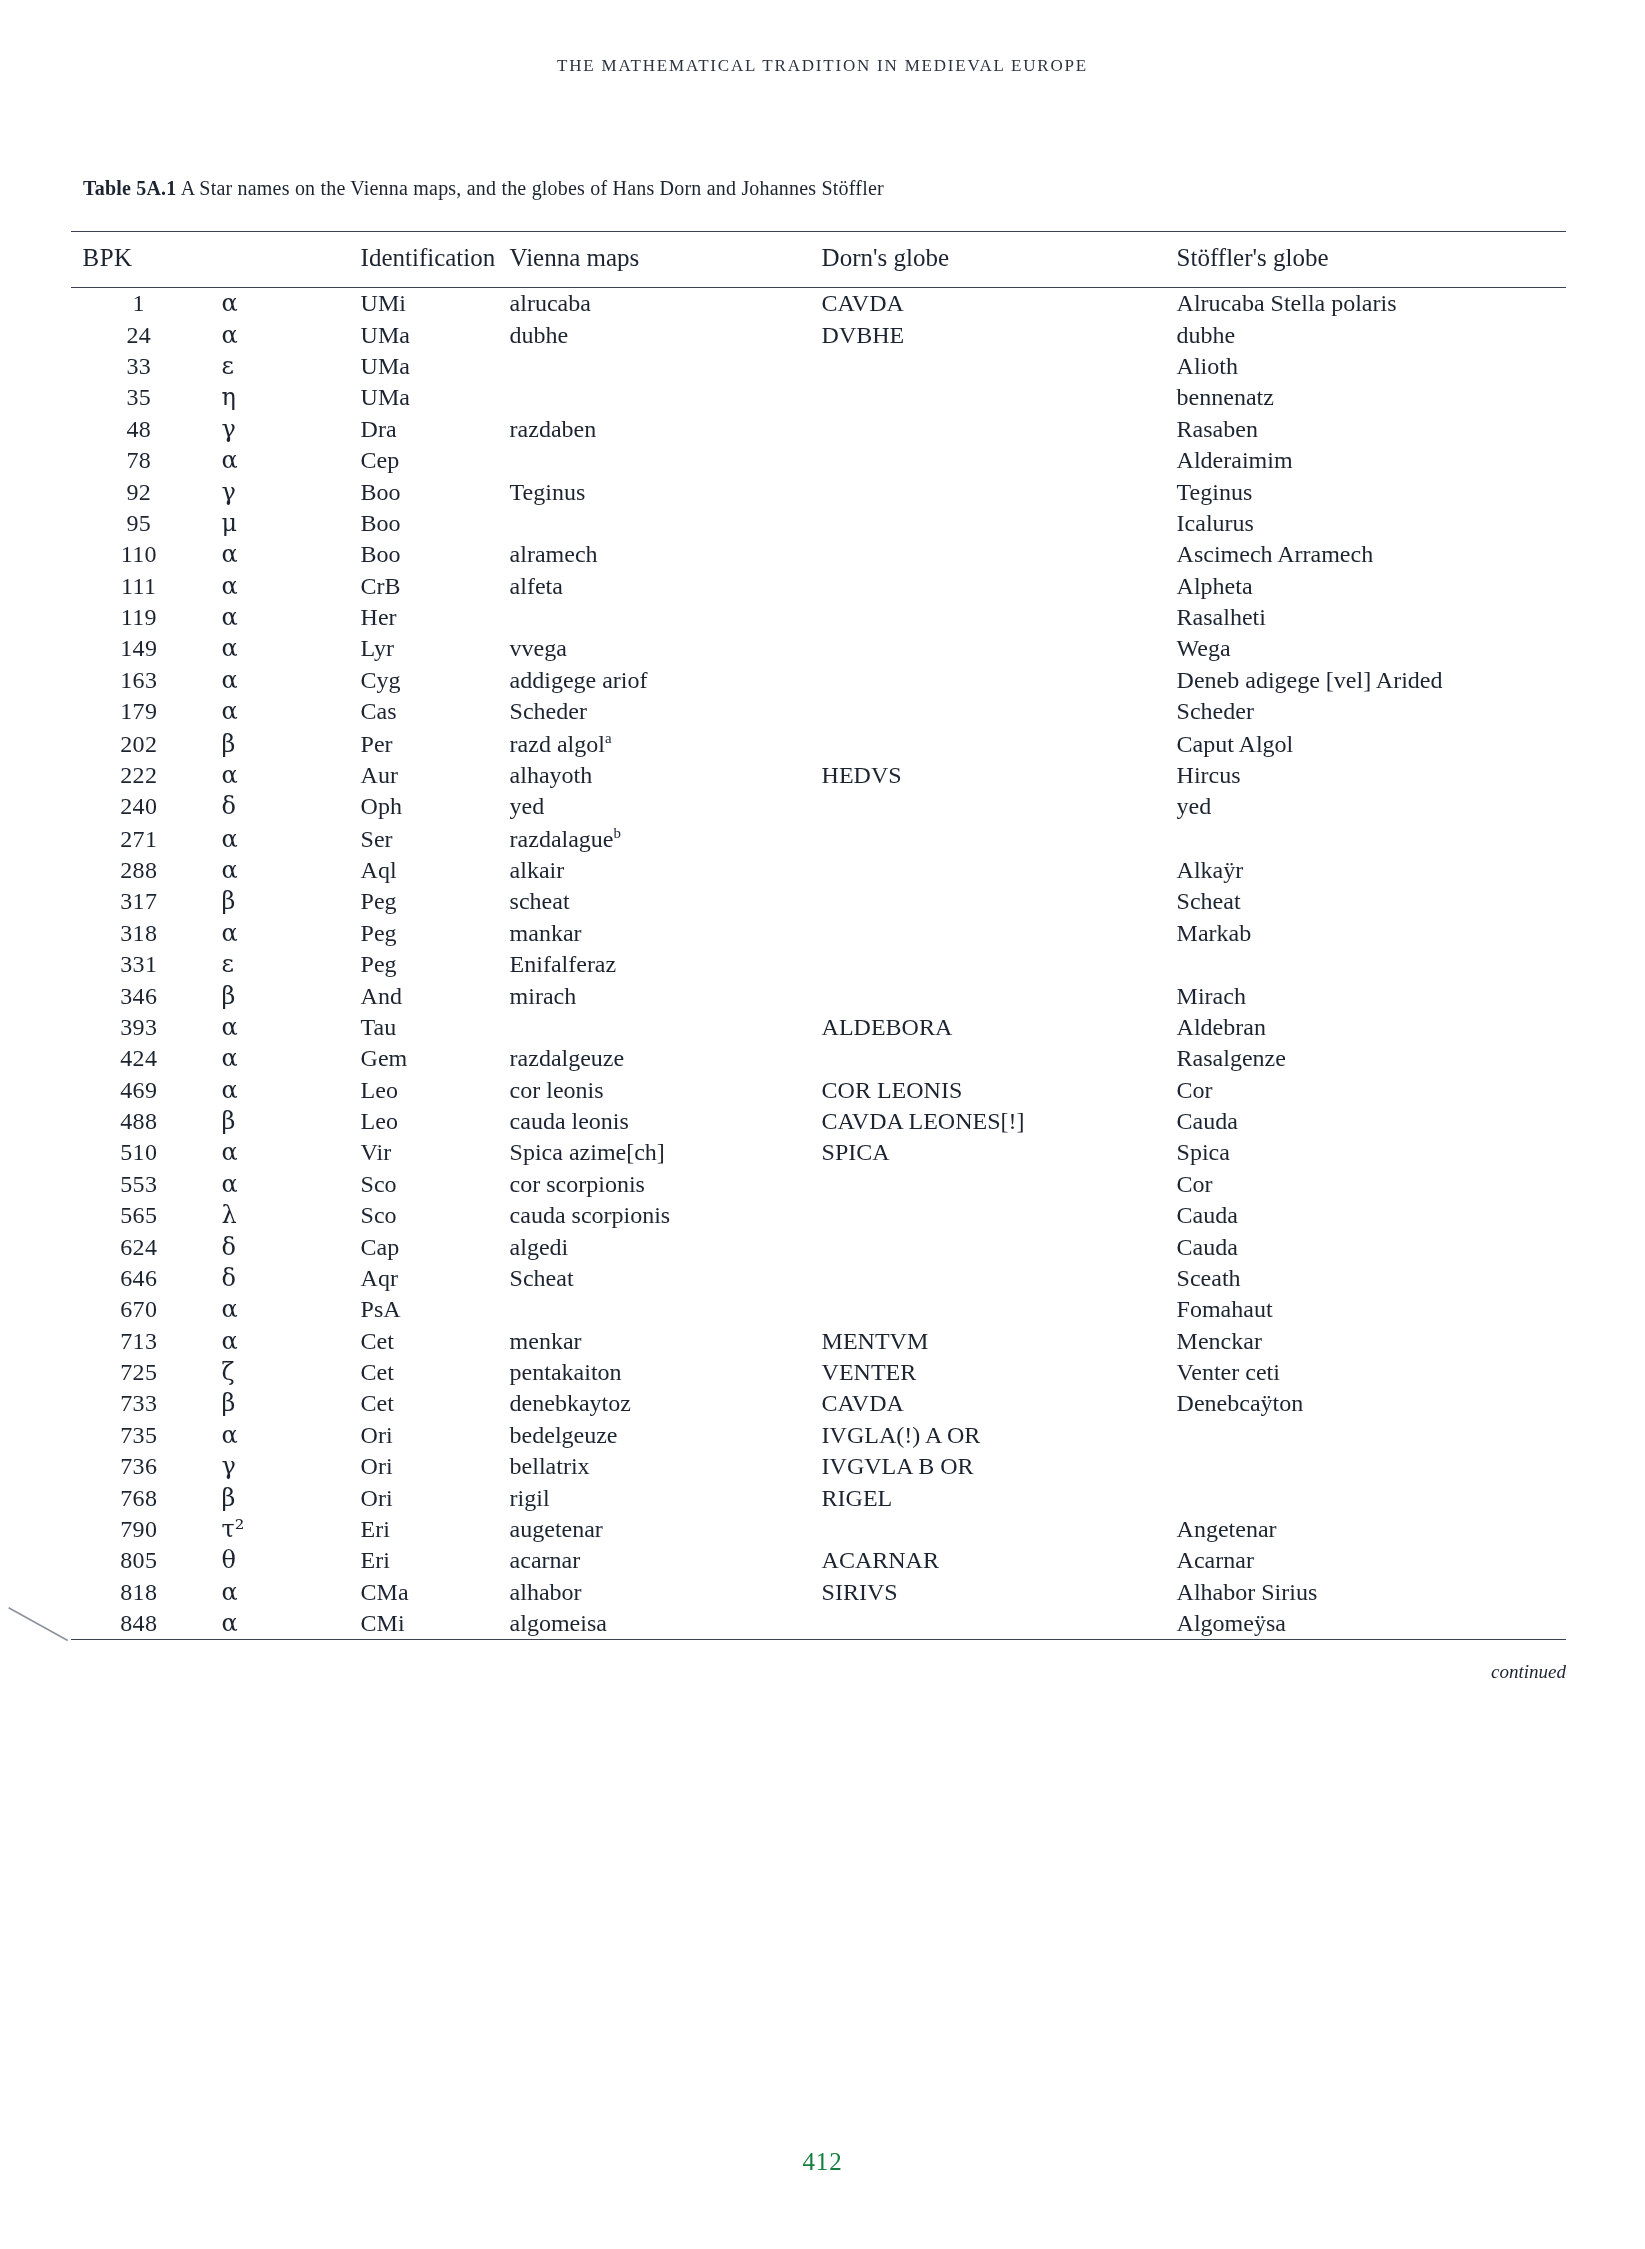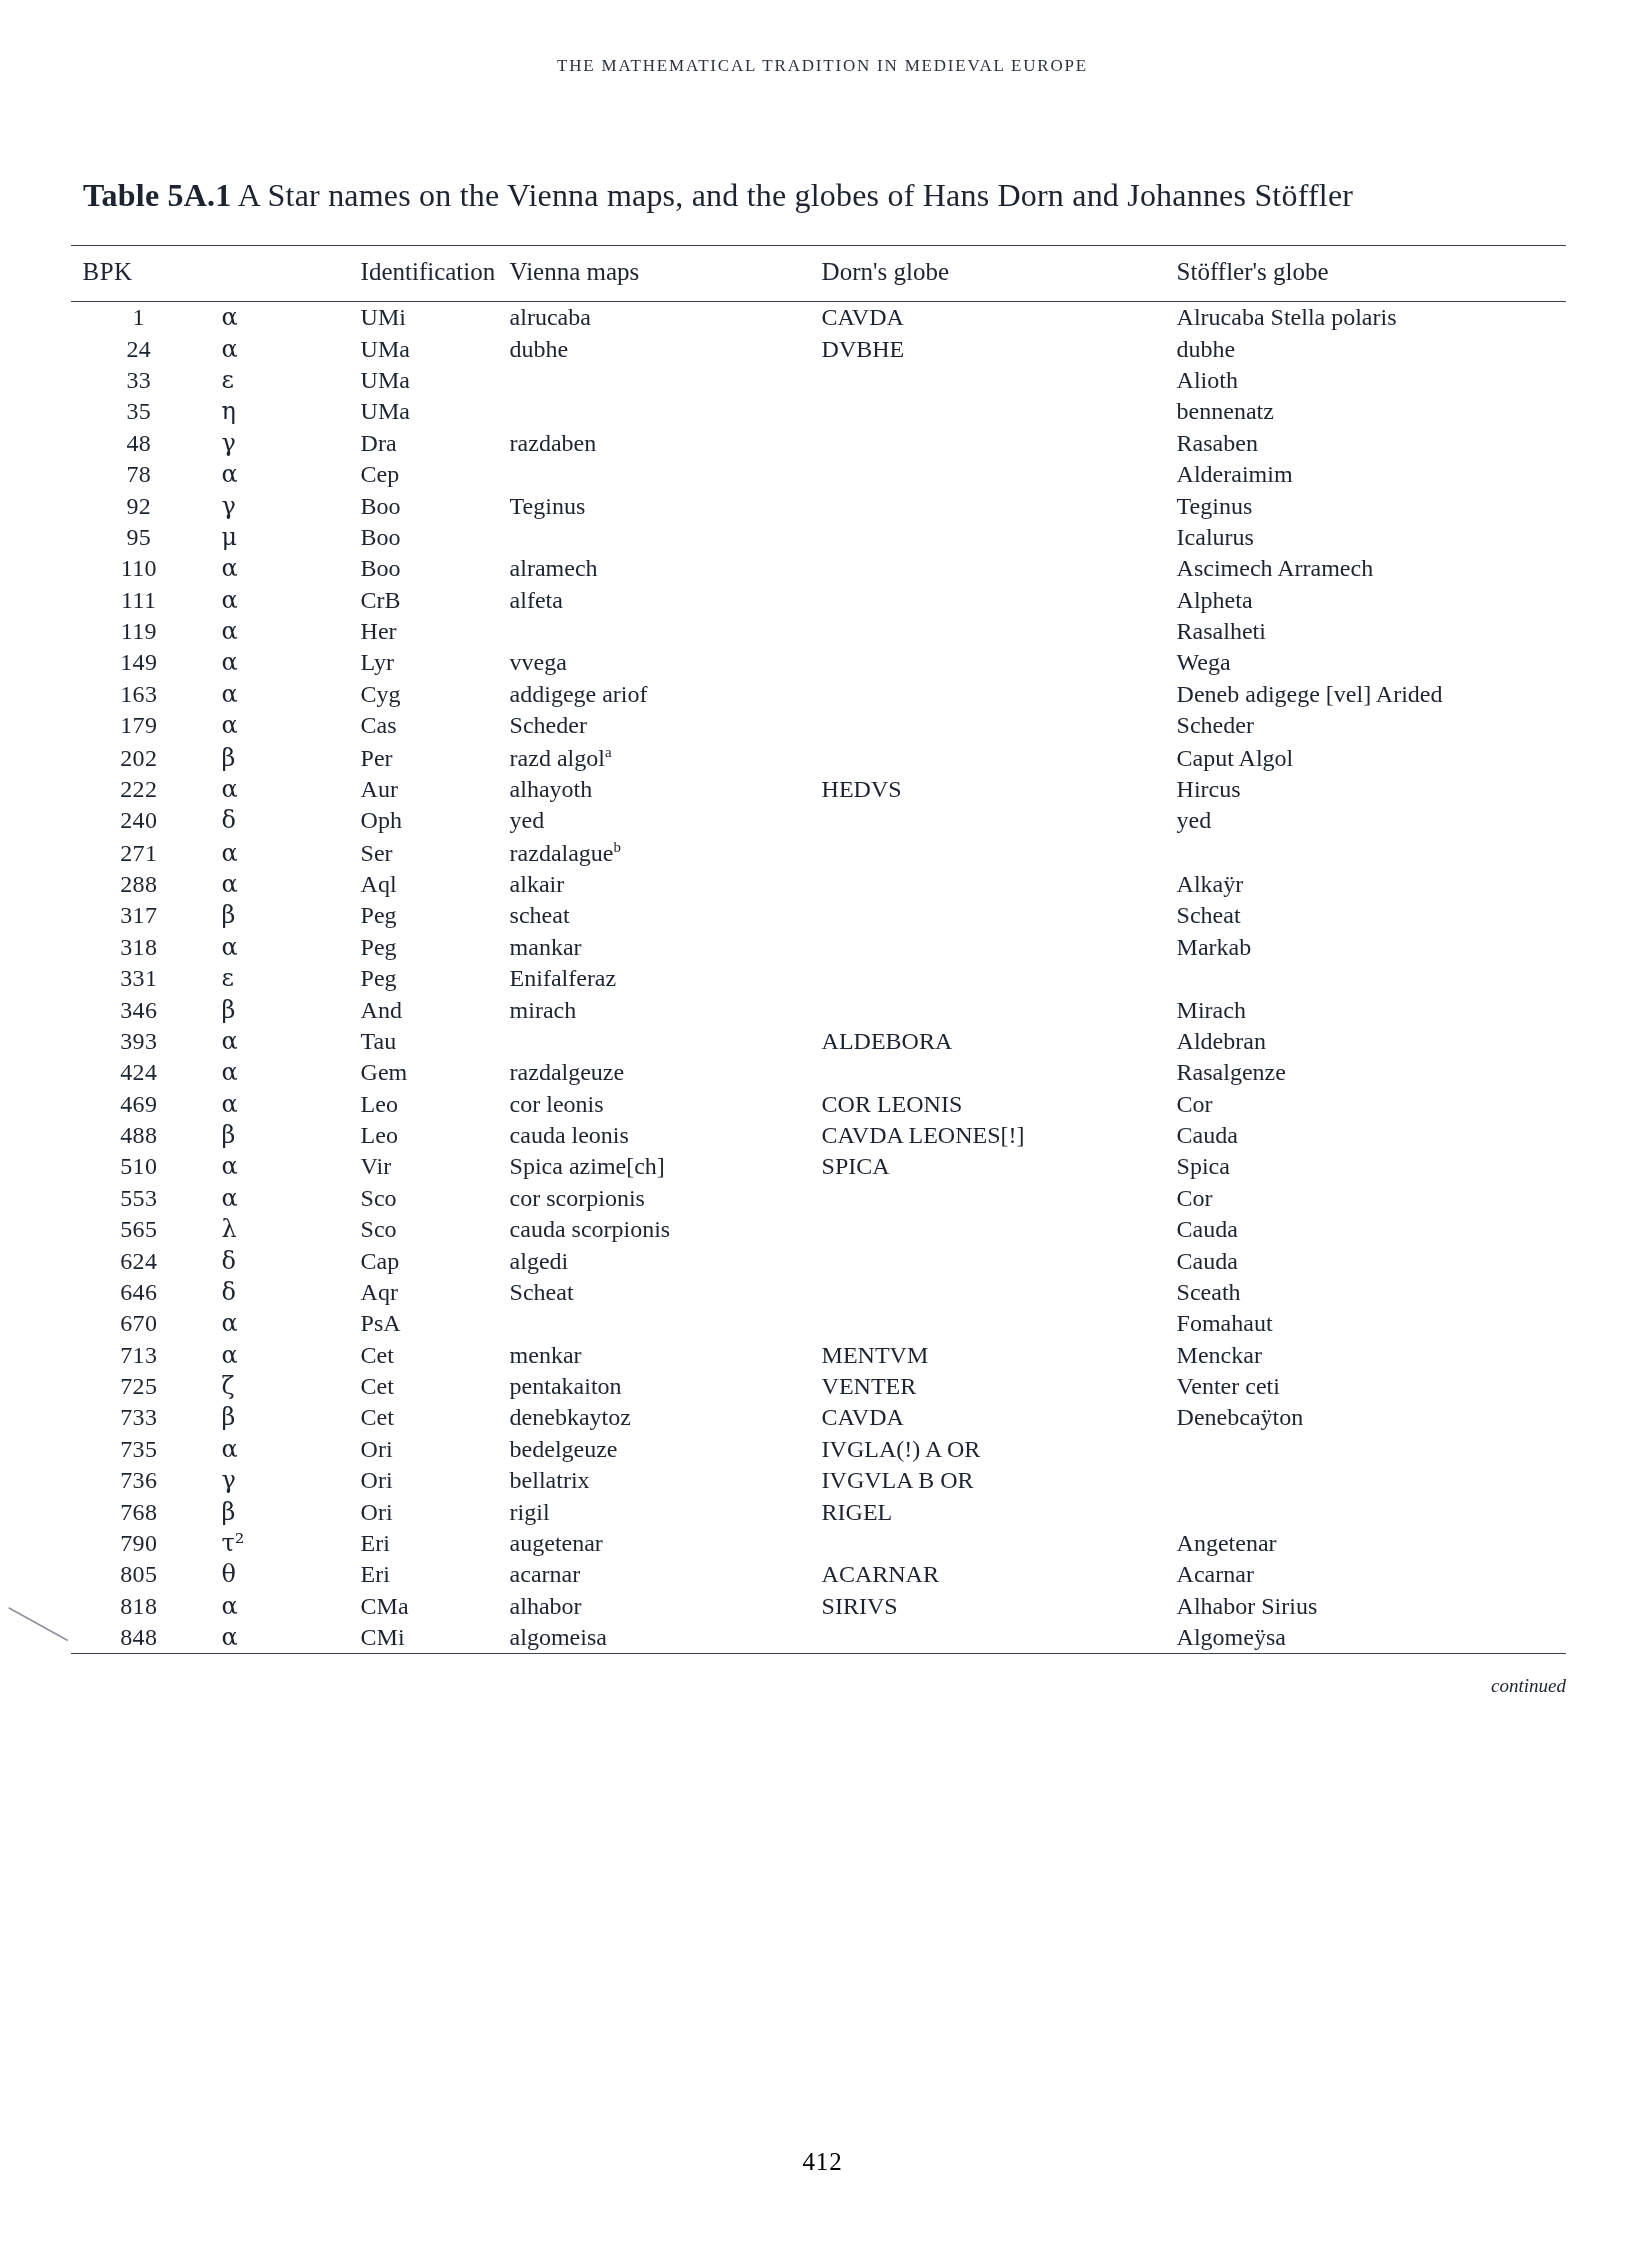--- a/index.html
+++ b/index.html
@@ -24,21 +24,21 @@
     text-align: center;
     font-size: 17px;
     letter-spacing: 1.8px;
     color: #2a3240;
     margin-top: 56px;
     font-variant: small-caps;
     text-transform: uppercase;
   }
   .table-caption {
     margin: 101px 79px 0 83px;
-    font-size: 32px;
+    font-size: 20px;
     color: #1b2430;
     letter-spacing: 0.2px;
     white-space: nowrap;
   }
   .table-caption .tnum {
     font-weight: 600;
   }
   .table-wrap {
     margin: 31px 79px 0 71px;
   }
@@ -111,21 +111,21 @@
     color: #1b2430;
   }
   .folio {
     position: absolute;
     left: 0;
     right: 0;
     bottom: 74px;
     text-align: center;
     font-size: 25px;
     letter-spacing: 0.8px;
-    color: #000000;
+    color: #15803d;
   }
   sup {
     font-size: 0.62em;
     vertical-align: super;
   }
   .stray-mark {
     position: absolute;
     left: 6.6px;
     top: 1606px;
     width: 64px;

